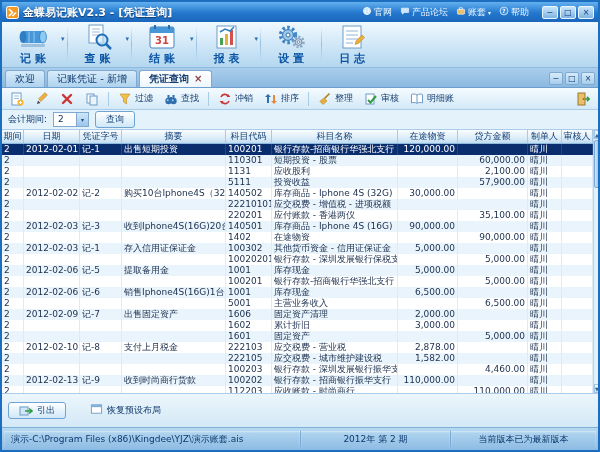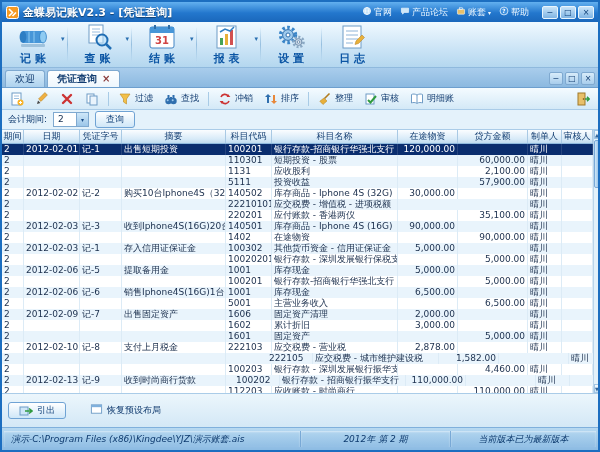--- a/index.html
+++ b/index.html
@@ -65,21 +65,21 @@
   .strack{flex:1;position:relative;}
   .sthumb{position:absolute;top:1px;left:0;right:0;height:48px;background:linear-gradient(90deg,#cfe7f8,#8fbde6);border:1px solid #78a9d8;border-radius:2px;cursor:pointer;}
 
   
   .bottombar{flex:0 0 24px;background:linear-gradient(#ecf6fc,#d3e8f6);border-top:1px solid #aacce8;display:flex;align-items:center;padding:8px 6px;gap:24px;font-size:9px;color:#123c70;}
   .flat{display:flex;align-items:center;gap:4px;cursor:pointer;white-space:nowrap;}
   .bb-right{margin-left:auto;display:flex;align-items:center;gap:7px;}
 
   
   .statusbar{flex:0 0 23px;background:linear-gradient(#b7d9f1,#8cbbe3);border-top:1px solid #7fb0dc;display:flex;align-items:center;font-size:9px;color:#0d3a6e;padding:0 2px;}
-  .sseg{height:16px;display:flex;align-items:center;padding:8px 7px;border-right:1px solid #79a9d6;box-shadow:inset 0 1px 2px rgba(255,255,255,.5);white-space:nowrap;overflow:hidden;font-style:italic;}
+  .sseg{height:16px;display:flex;align-items:center;padding:8px 7px;border-right:1px solid #79a9d6;box-shadow:inset 0 1px 2px rgba(255,255,255,.5);white-space:nowrap;overflow:hidden;}
   .sseg.path{flex:1 1 auto;min-width:0;}
   .sseg.period{flex:0 0 150px;justify-content:center;}
   .sseg.version{flex:0 0 145px;justify-content:center;border-right:none;}
 </style>
 </head>
 <body>
 
 <div class="window">
 
   <div class="titlebar">
@@ -212,20 +212,23 @@
             <polygon points="19,17 25,11 27.5,13.5 21.5,19.5 18,20.5" fill="#e8b03a" stroke="#b07c20" stroke-width=".5"></polygon>
           </svg>
         </span>
       <span class="lbl">日 志</span>
     </div>
   </div>
 
   <div class="tabbar">
     <div class="tab">
       <span>欢迎</span>
+    </div>
+    <div class="tab">
+      <span>记账凭证 - 新增</span>
     </div>
     <div class="tab active">
       <span>凭证查询</span>
       <span class="tab-close">×</span>
     </div>
     <div class="tab-ctls">
       <span class="tctl">─</span>
       <span class="tctl">□</span>
       <span class="tctl">×</span>
     </div>
@@ -602,21 +605,21 @@
             <div class="td num" style="width: 60px;">2,878.00</div>
             <div class="td num" style="width: 70px;"></div>
             <div class="td" style="width: 34px;">晴川</div>
             <div class="td" style="width: 31px;"></div>
           </div>
           <div class="tr odd">
             <div class="td" style="width: 22px;">2</div>
             <div class="td" style="width: 56px;"></div>
             <div class="td" style="width: 42px;"></div>
             <div class="td" style="width: 104px;"></div>
-            <div class="td" style="width: 46px; margin-left: 41px;">222105</div>
+            <div class="td" style="width: 46px;">222105</div>
             <div class="td" style="width: 126px;">应交税费 - 城市维护建设税</div>
             <div class="td num" style="width: 60px;">1,582.00</div>
             <div class="td num" style="width: 70px;"></div>
             <div class="td" style="width: 34px;">晴川</div>
             <div class="td" style="width: 31px;"></div>
           </div>
           <div class="tr even">
             <div class="td" style="width: 22px;">2</div>
             <div class="td" style="width: 56px;"></div>
             <div class="td" style="width: 42px;"></div>
@@ -626,21 +629,21 @@
             <div class="td num" style="width: 60px;"></div>
             <div class="td num" style="width: 70px;">4,460.00</div>
             <div class="td" style="width: 34px;">晴川</div>
             <div class="td" style="width: 31px;"></div>
           </div>
           <div class="tr odd">
             <div class="td" style="width: 22px;">2</div>
             <div class="td" style="width: 56px;">2012-02-13</div>
             <div class="td" style="width: 42px;">记-9</div>
             <div class="td" style="width: 104px;">收到时尚商行货款</div>
-            <div class="td" style="width: 46px; margin-left: 8px;">100202</div>
+            <div class="td" style="width: 46px;">100202</div>
             <div class="td" style="width: 126px;">银行存款 - 招商银行振华支行</div>
             <div class="td num" style="width: 60px;">110,000.00</div>
             <div class="td num" style="width: 70px;"></div>
             <div class="td" style="width: 34px;">晴川</div>
             <div class="td" style="width: 31px;"></div>
           </div>
           <div class="tr even">
             <div class="td" style="width: 22px;">2</div>
             <div class="td" style="width: 56px;"></div>
             <div class="td" style="width: 42px;"></div>

